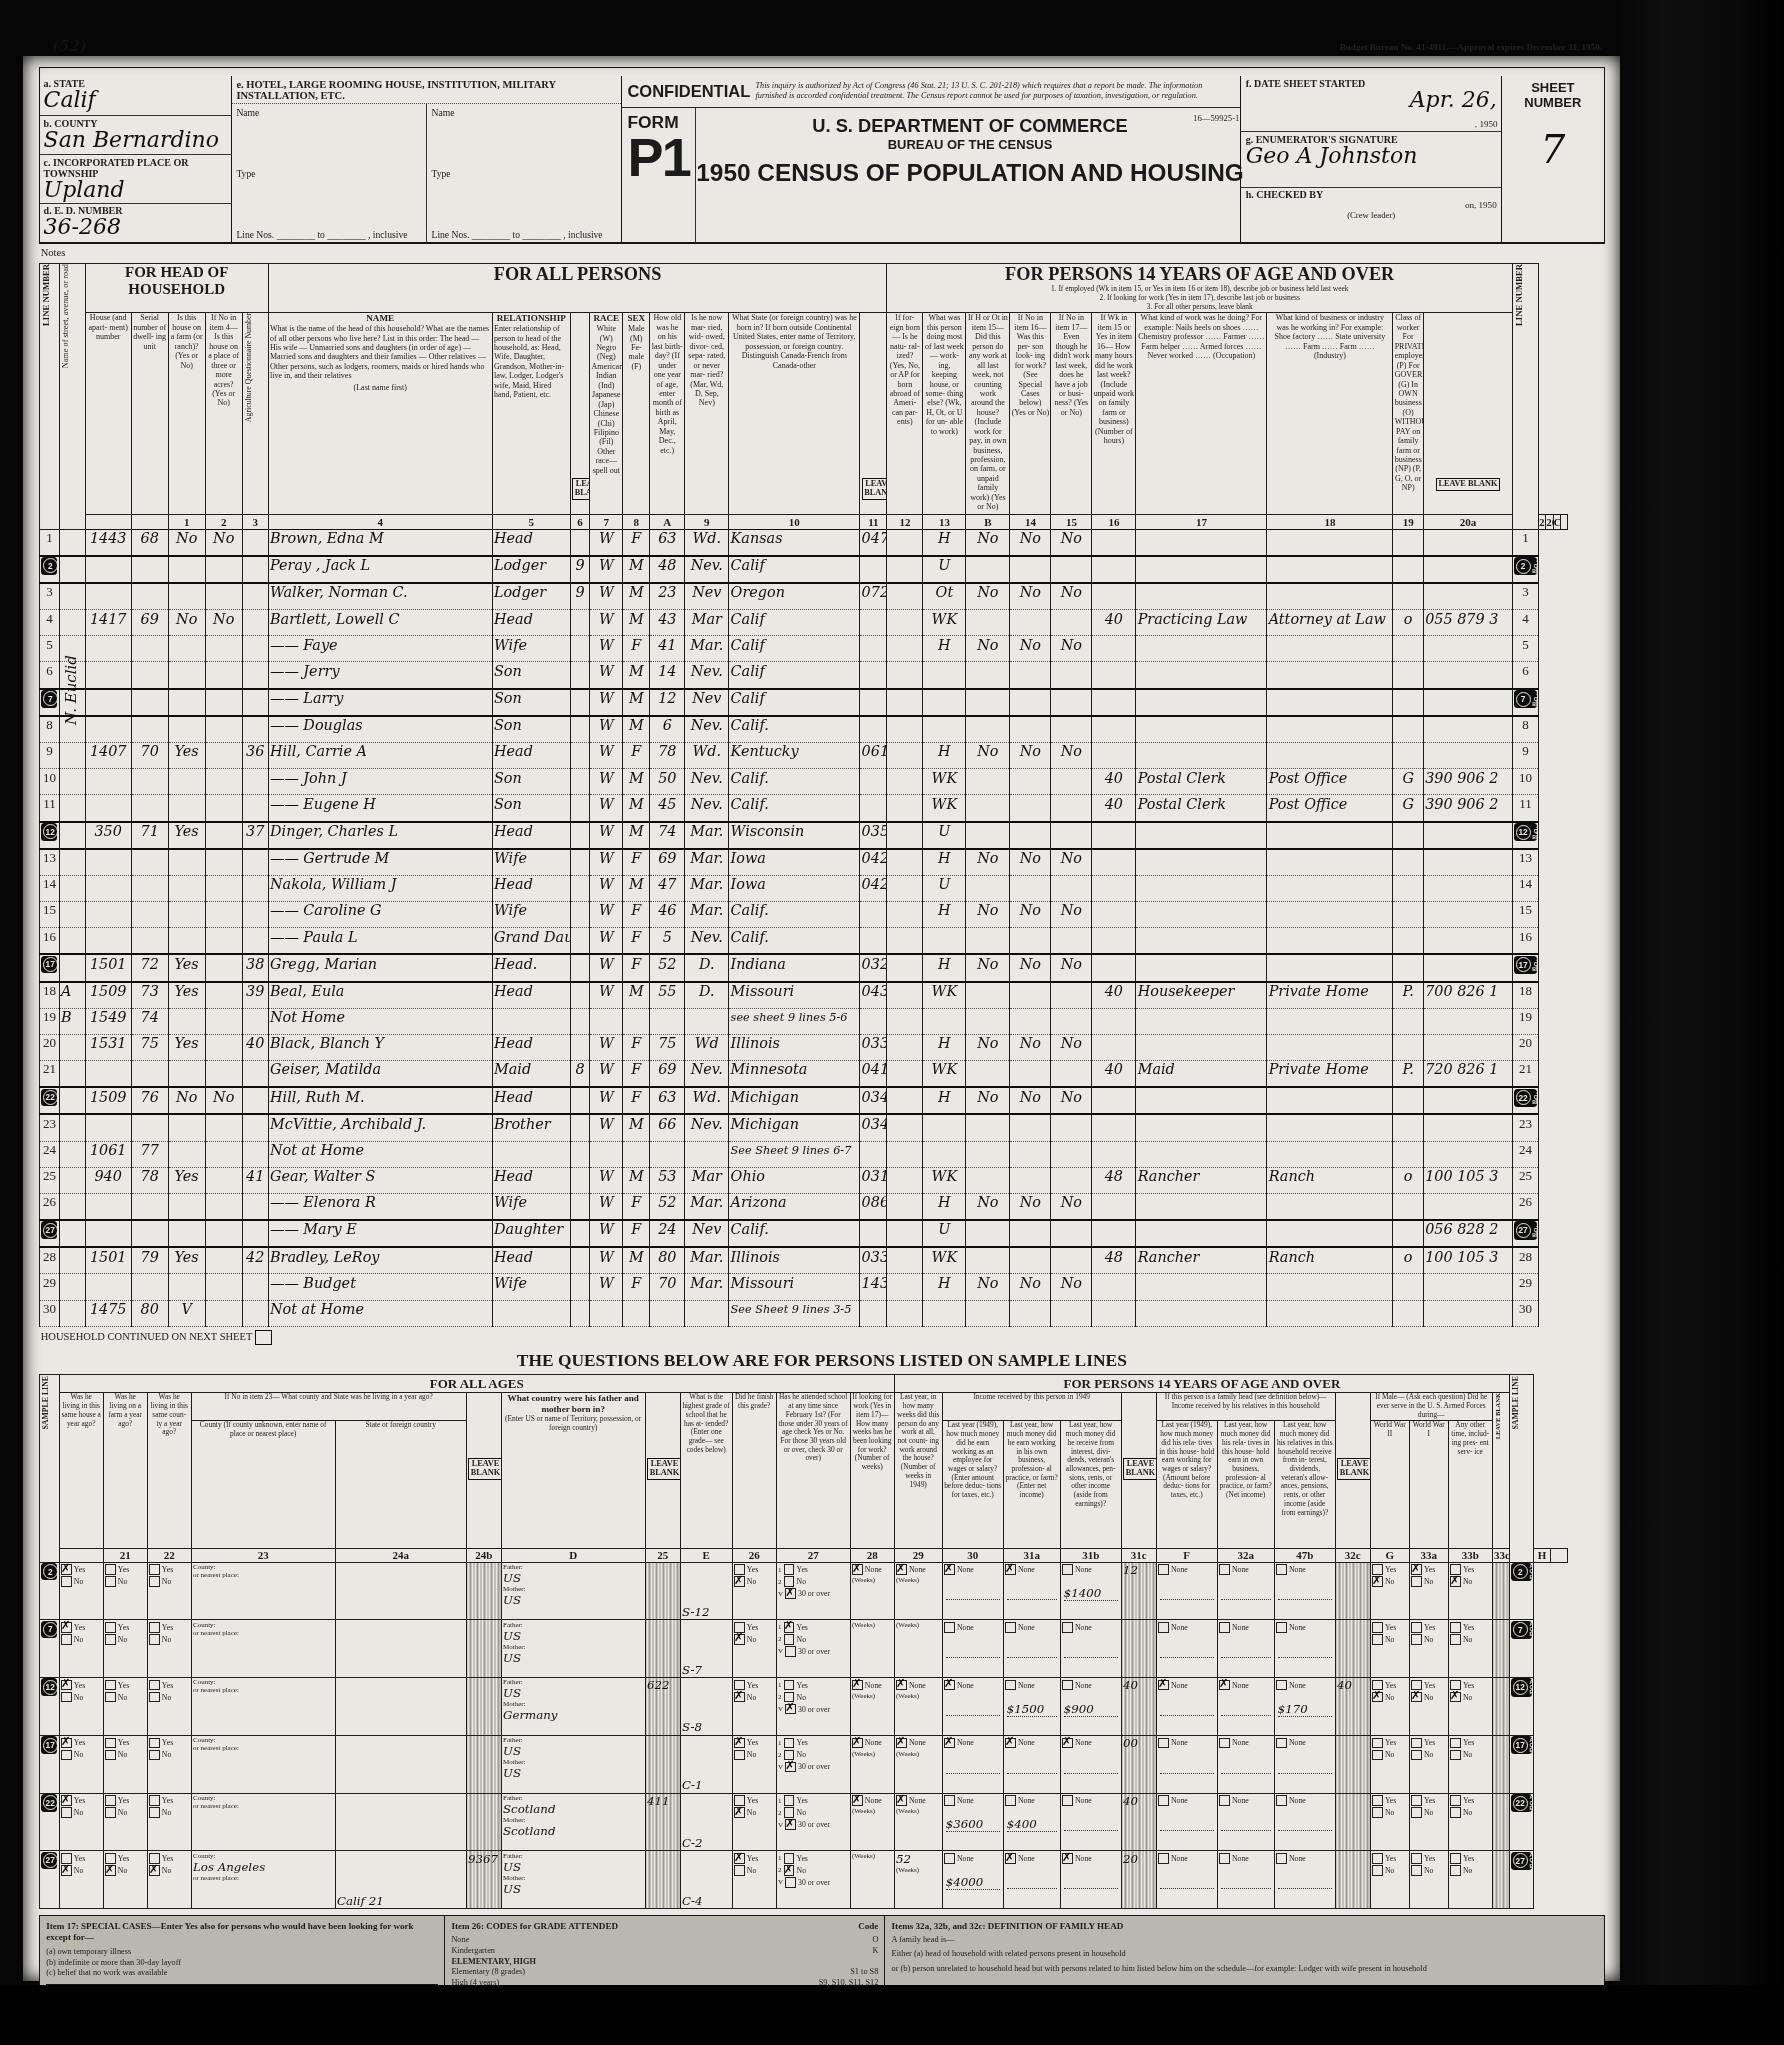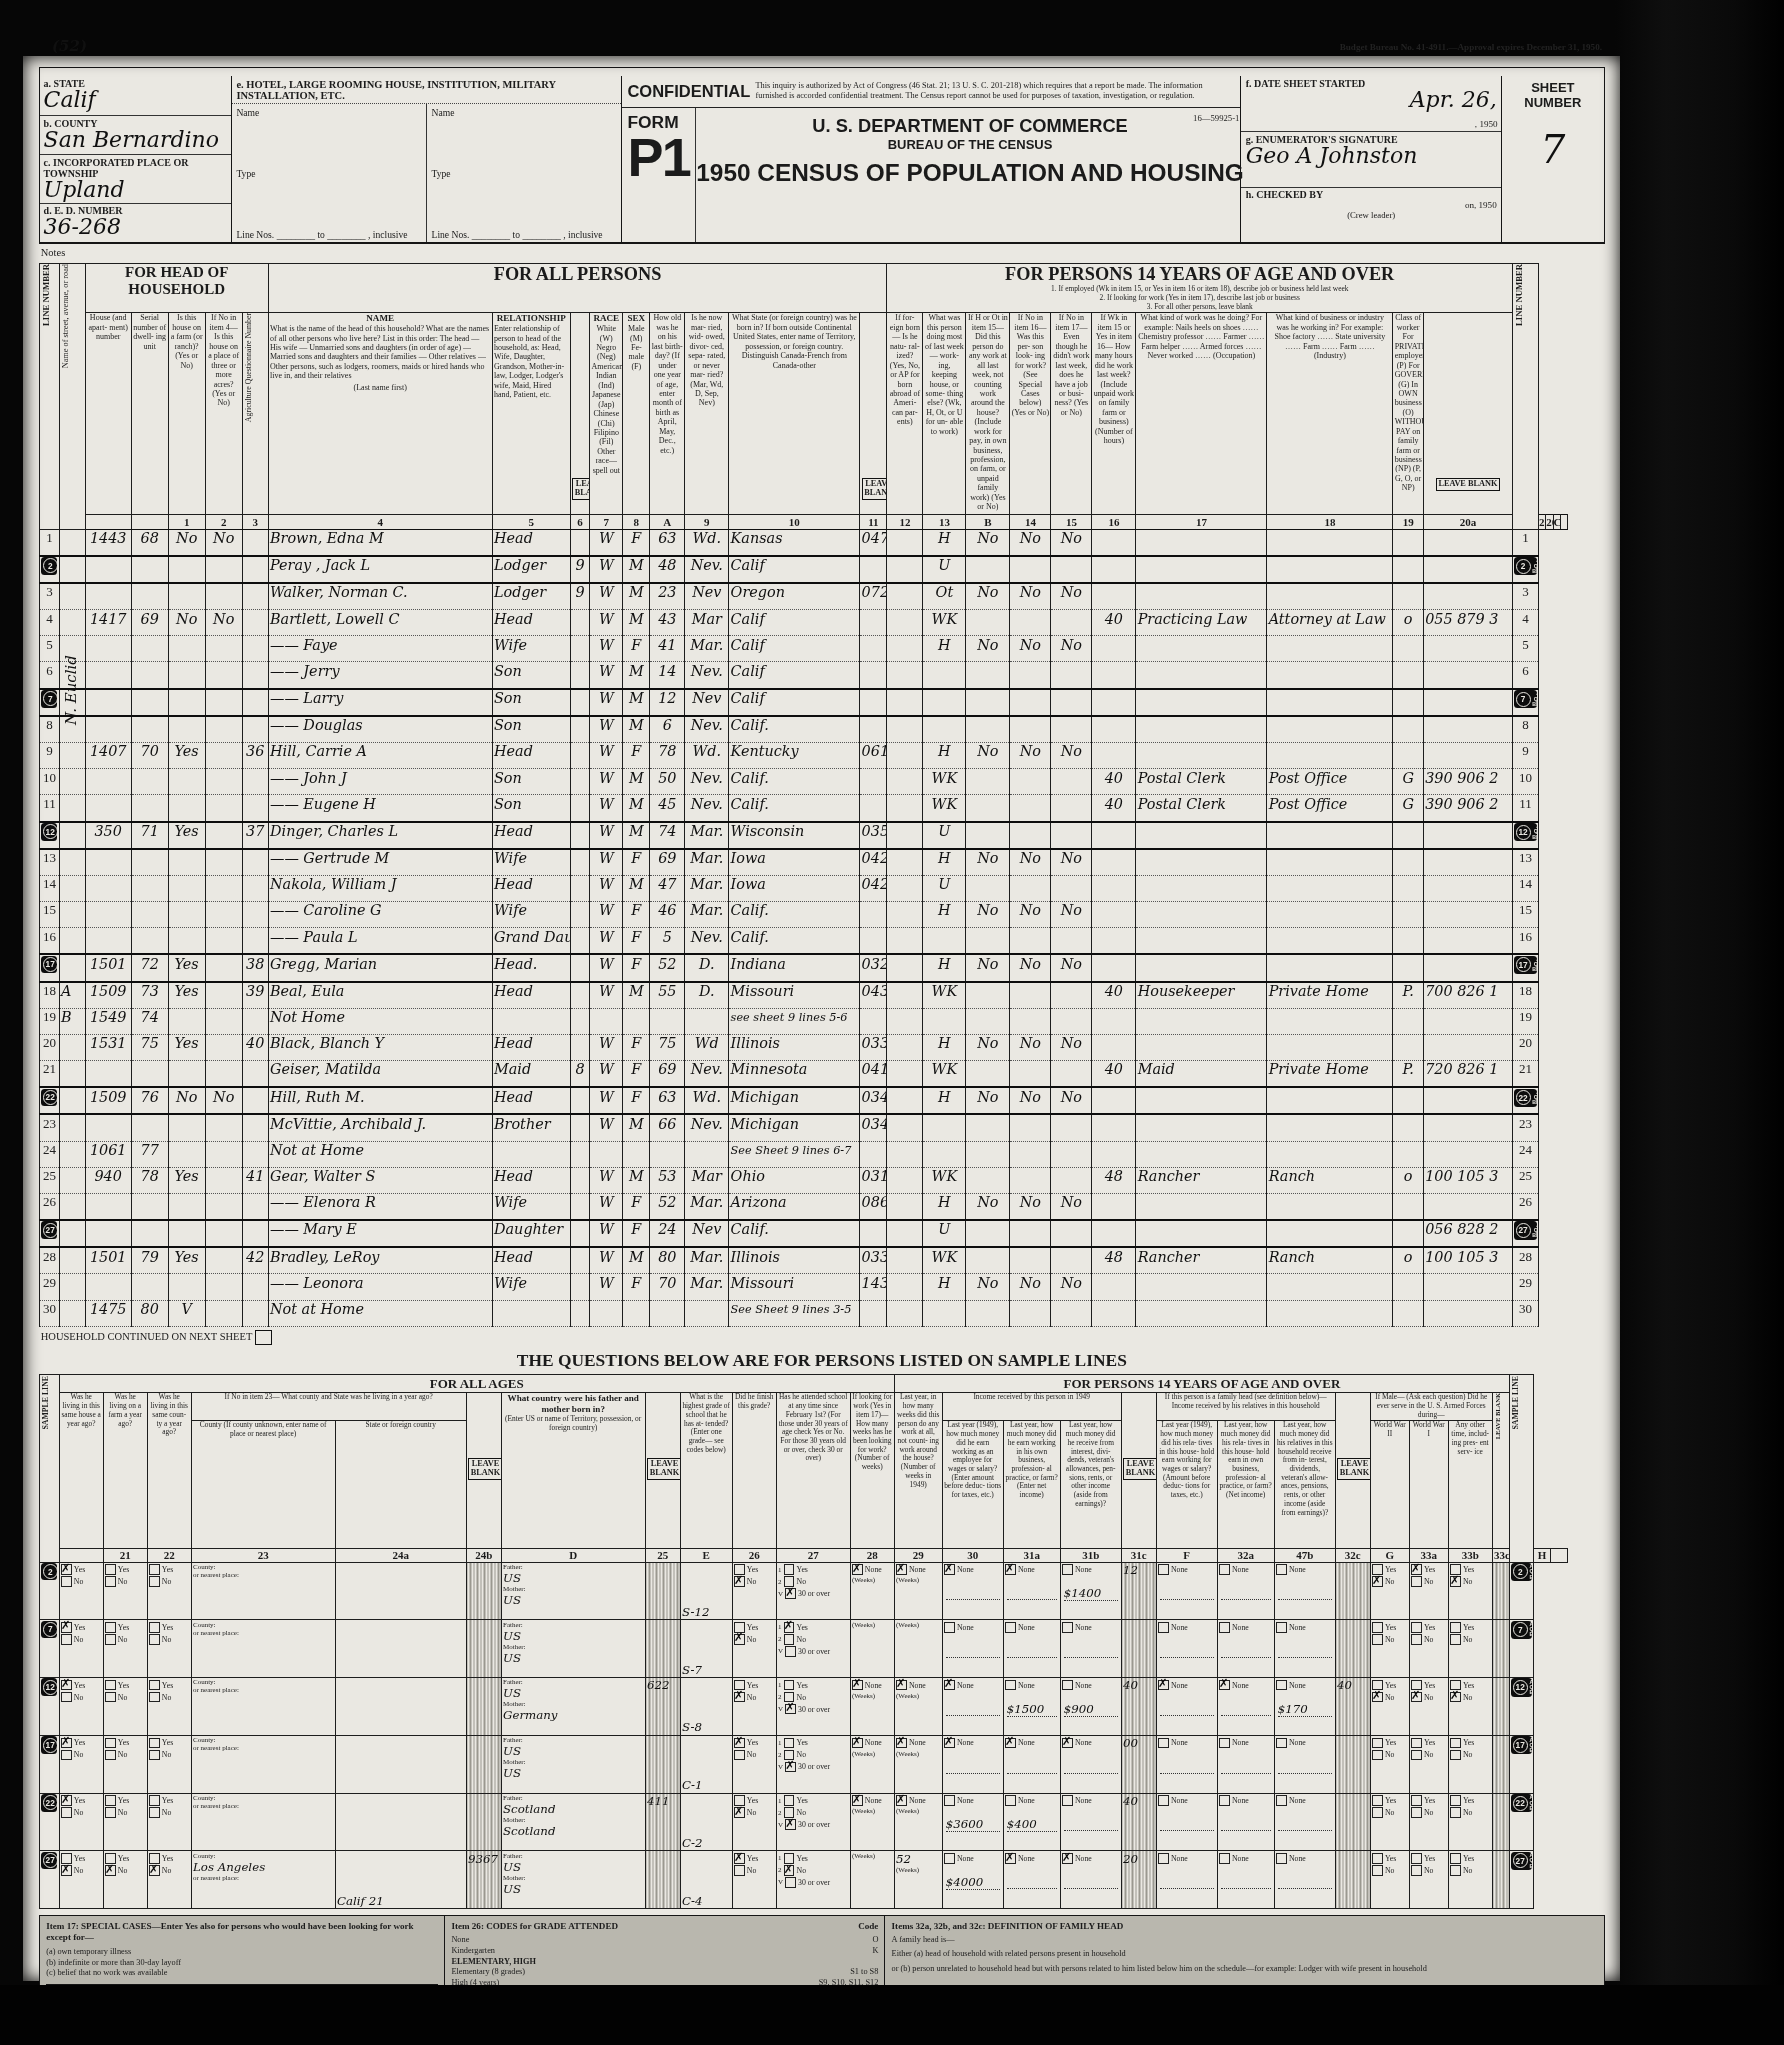--- a/index.html
+++ b/index.html
@@ -22,21 +22,21 @@
   .abox .cell:last-child{border-bottom:none;}
   .hwbig{font-size:22px;line-height:1;}
   .hotel{width:418px;display:flex;flex-direction:column;}
   .hotel .ttl{font-size:10.5px;font-weight:bold;padding:2.6px 4.4px;border-bottom:0.9px dotted #444;}
   .hotel .panes{flex:1;display:flex;}
   .hotel .pane{flex:1;border-right:0.9px solid #333;padding:2.6px 4.4px;font-size:9.6px;display:flex;flex-direction:column;justify-content:space-between;}
   .hotel .pane:last-child{border-right:none;}
   .confid{width:618px;display:flex;flex-direction:column;}
   .confrow{display:flex;border-bottom:1.3px solid #222;}
   .confword{font-size:16.5px;font-weight:bold;font-family:"Liberation Sans",sans-serif;padding:6.1px 5.2px;white-space:nowrap;}
-  .conftext{font-size:8.3px;padding:4.4px 5.2px 1.7px 0;line-height:1.25;}
+  .conftext{font-size:8.3px;padding:4.4px 5.2px 1.7px 0;line-height:1.25;font-style:italic;}
   .formrow{flex:1;display:flex;}
   .formcode{width:105px;border-right:0.9px solid #333;padding:3.5px 5.2px;font-family:"Liberation Sans",sans-serif;}
   .formcode .f1{font-size:17.4px;font-weight:bold;}
   .formcode .f2{font-size:54px;font-weight:bold;line-height:.9;letter-spacing:-1.7px;}
   .dept{flex:1;text-align:center;font-family:"Liberation Sans",sans-serif;padding-top:6.1px;position:relative;}
   .dept .d1{font-size:18.3px;font-weight:bold;}
   .dept .d2{font-size:13px;font-weight:bold;}
   .dept .d3{font-size:24.4px;font-weight:bold;margin-top:7px;white-space:nowrap;}
   .dept .ser{position:absolute;right:4.4px;top:4.4px;font-size:8.7px;font-family:"Liberation Serif",serif;}
   .sigbox{width:279px;display:flex;flex-direction:column;font-size:10px;}
@@ -1154,21 +1154,21 @@
                 <td class="lnl">28</td>
               </tr>
               <tr class="drow">
                 <td class="lnl">29</td>
                 <td></td>
                 <td class="ctr"></td>
                 <td class="ctr"></td>
                 <td class="ctr"></td>
                 <td class="ctr"></td>
                 <td class="ctr"></td>
-                <td><span class="hw">—— Leonora</span></td>
+                <td><span class="hw">—— Budget</span></td>
                 <td><span class="hw">Wife</span></td>
                 <td class="ctr"></td>
                 <td class="ctr"><span class="hw">W</span></td>
                 <td class="ctr"><span class="hw">F</span></td>
                 <td class="ctr"><span class="hw">70</span></td>
                 <td class="ctr"><span class="hw">Mar.</span></td>
                 <td><span class="hw">Missouri</span></td>
                 <td class="ctr"><span class="hw">143</span></td>
                 <td class="ctr"></td>
                 <td class="ctr"><span class="hw">H</span></td>

